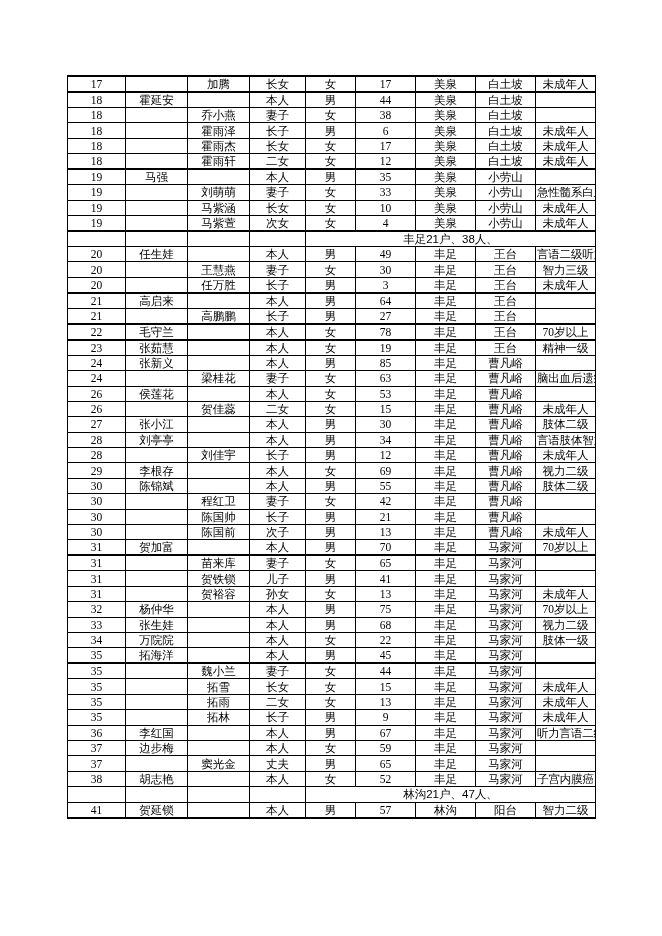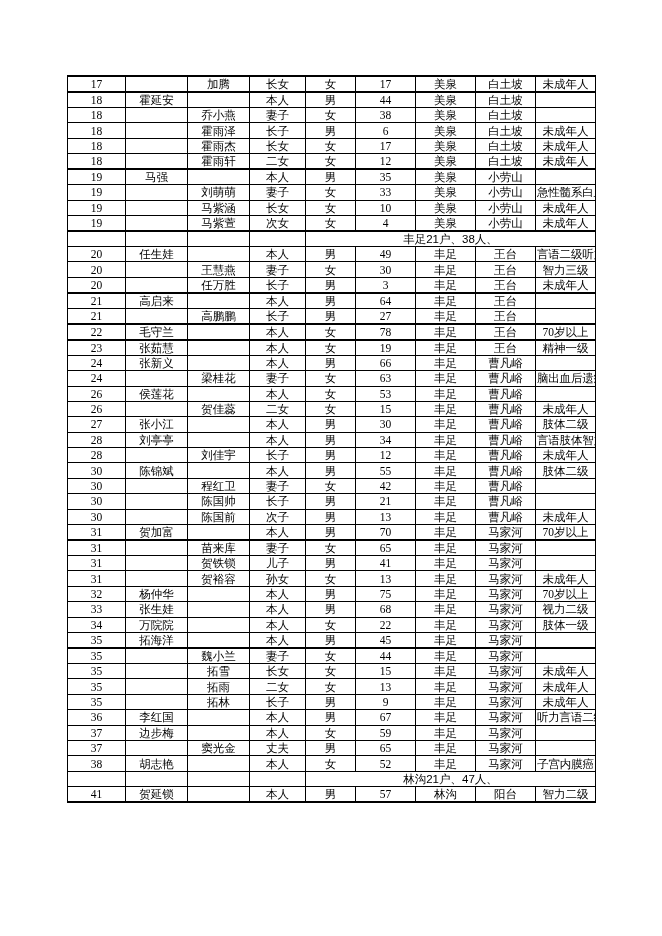--- a/index.html
+++ b/index.html
@@ -301,21 +301,21 @@
             <td>丰足</td>
             <td class="vrule-left">王台</td>
             <td>精神一级</td>
           </tr>
           <tr>
             <td>24</td>
             <td>张新义</td>
             <td></td>
             <td>本人</td>
             <td>男</td>
-            <td>66</td>
+            <td>85</td>
             <td>丰足</td>
             <td class="vrule-left">曹凡峪</td>
             <td></td>
           </tr>
           <tr>
             <td>24</td>
             <td></td>
             <td>梁桂花</td>
             <td>妻子</td>
             <td>女</td>
@@ -371,20 +371,31 @@
           <tr>
             <td>28</td>
             <td></td>
             <td>刘佳宇</td>
             <td>长子</td>
             <td>男</td>
             <td>12</td>
             <td>丰足</td>
             <td class="vrule-left">曹凡峪</td>
             <td>未成年人</td>
+          </tr>
+          <tr>
+            <td>29</td>
+            <td>李根存</td>
+            <td></td>
+            <td>本人</td>
+            <td>女</td>
+            <td>69</td>
+            <td>丰足</td>
+            <td class="vrule-left">曹凡峪</td>
+            <td>视力二级</td>
           </tr>
           <tr>
             <td>30</td>
             <td>陈锦斌</td>
             <td></td>
             <td>本人</td>
             <td>男</td>
             <td>55</td>
             <td>丰足</td>
             <td class="vrule-left">曹凡峪</td>

